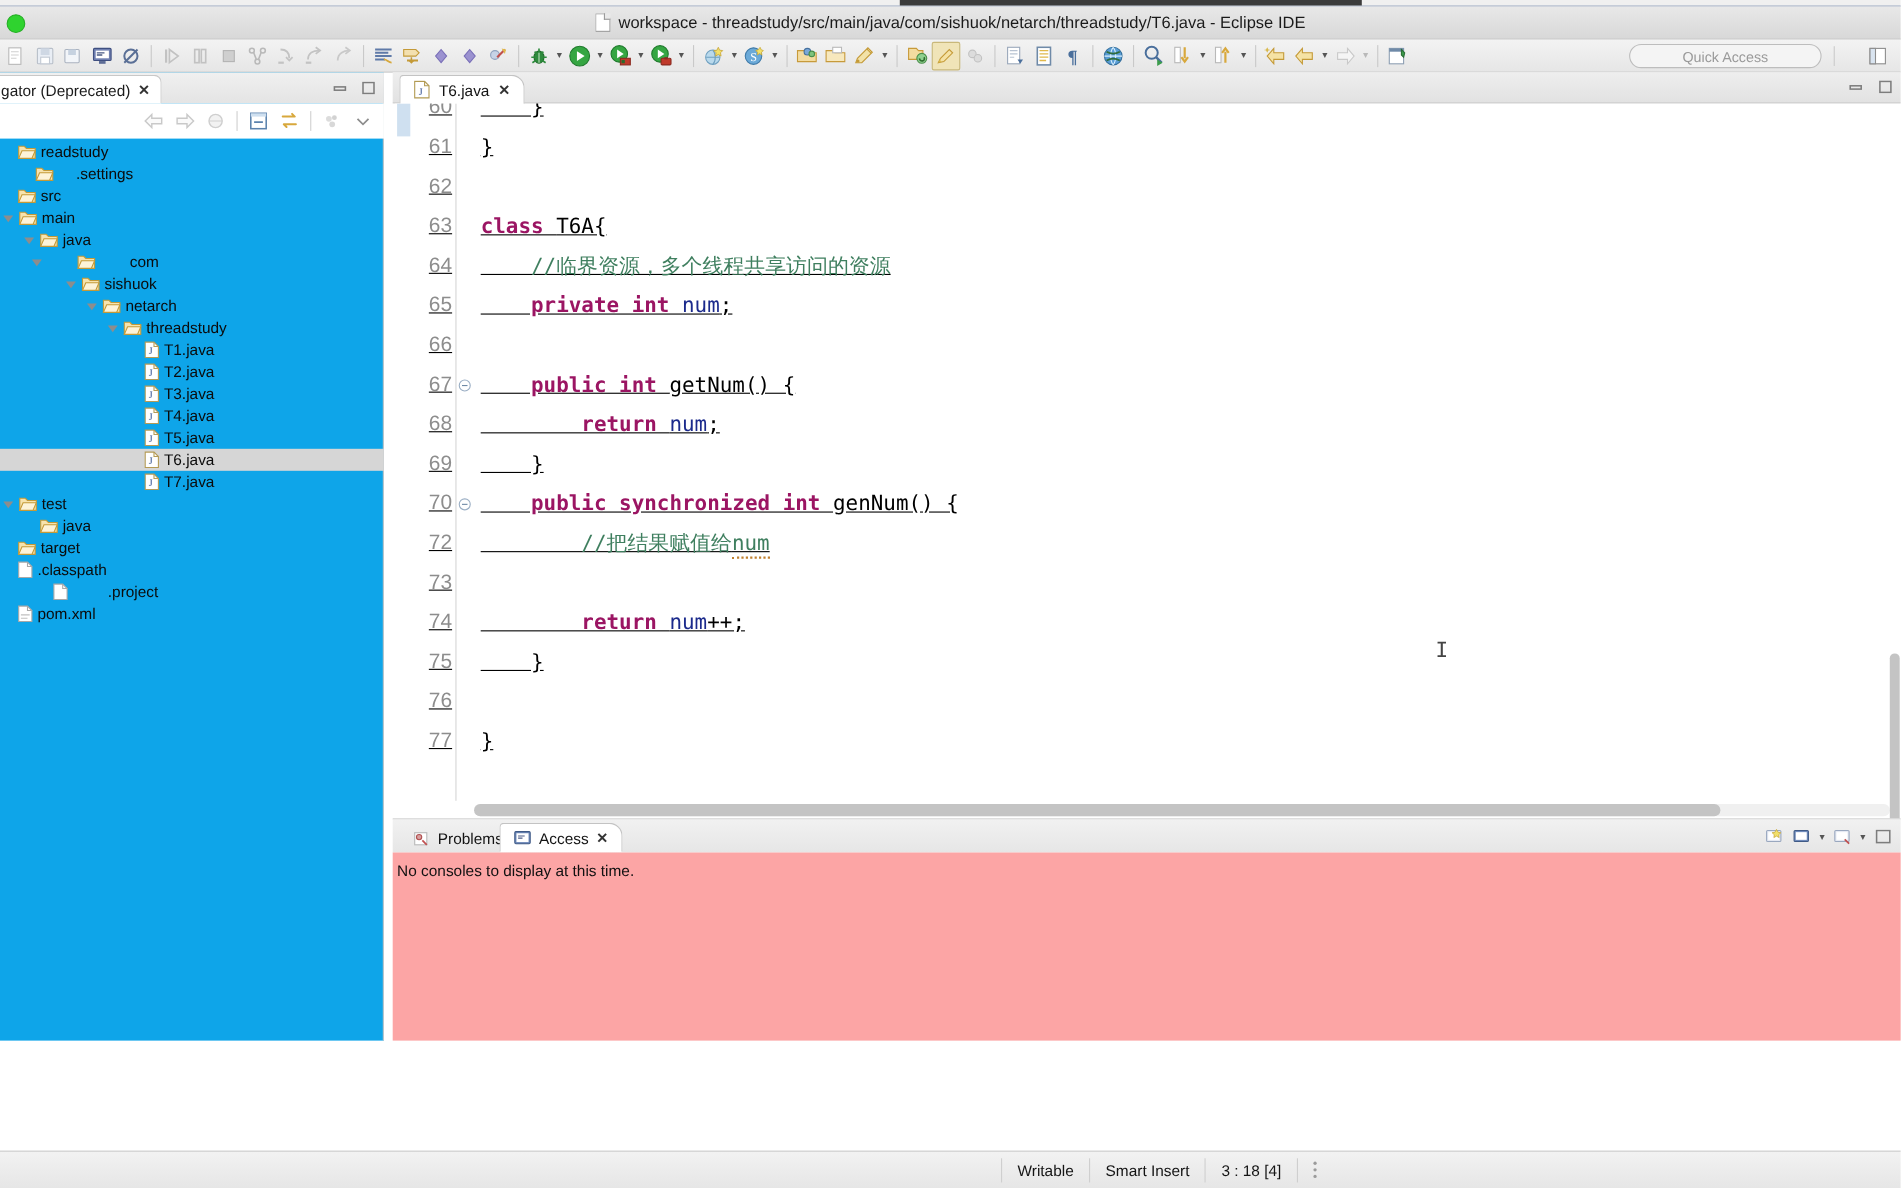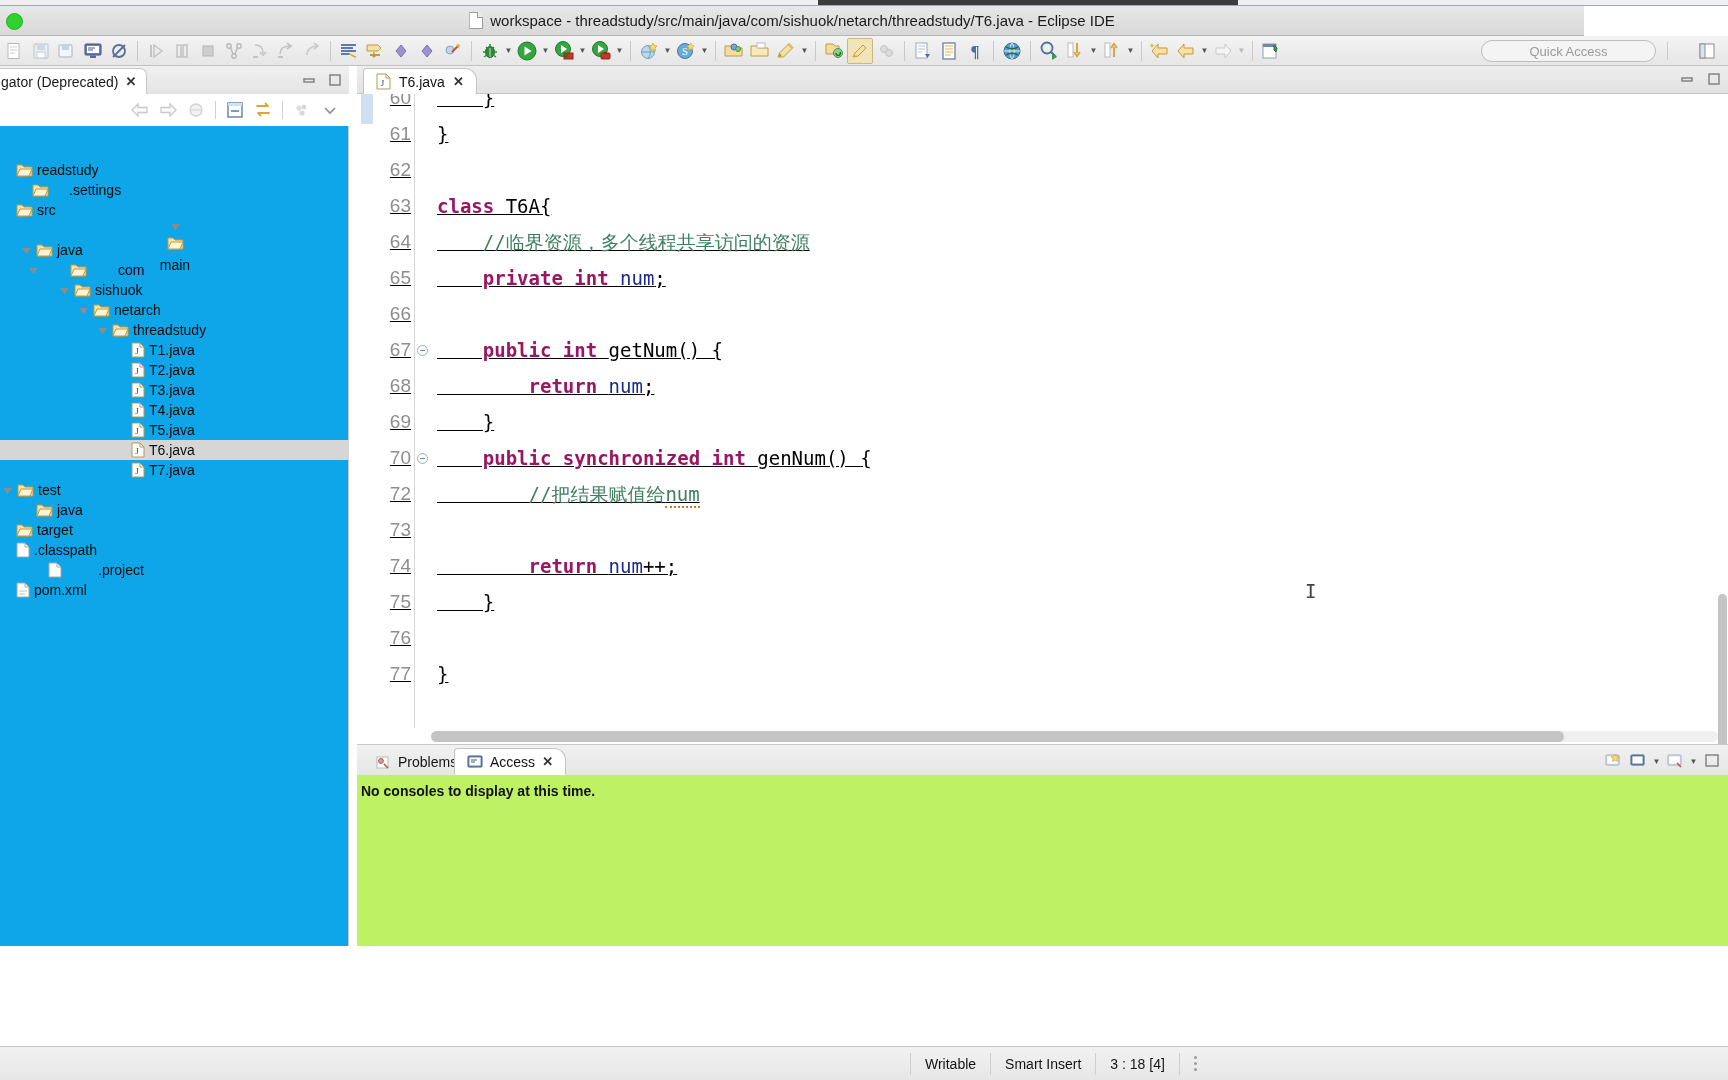--- a/index.html
+++ b/index.html
@@ -13,21 +13,21 @@
 
   
   .topstrip {
     position: absolute; left: 0; top: 0; width: 1728px; height: 6px;
     background: #f0f0f0; border-bottom: 1px solid #9aa8c0;
   }
   .topstrip .dark { position:absolute; left:818px; top:0; width:420px; height:5px; background:#3c3c3c; }
 
   
   .titlebar {
-    position: absolute; left: 0; top: 6px; width: 1584px; height: 30px;
+    position: absolute; left: 0; top: 6px; width: 1728px; height: 30px;
     background: linear-gradient(#e8e8e8, #d8d8d8);
     border-bottom: 1px solid #b5b5b5;
     display: flex; align-items: center; justify-content: center;
   }
   .titlebar .greendot {
     position: absolute; left: 6px; top: 7px; width: 17px; height: 17px;
     border-radius: 50%; background: #2fd32f; border: 1px solid #24b024;
   }
   .title-wrap { display: flex; align-items: center; gap: 7px; }
   .doc-ico { width: 14px; height: 17px; position: relative; display:inline-block; }
@@ -97,21 +97,21 @@
   .mm-btn { width:20px; height:18px; display:flex; align-items:center; justify-content:center; }
 
   .view-toolbar {
     position: absolute; left: 0; top: 28px; width: 349px; height: 32px;
     display: flex; align-items: center; justify-content: flex-end; padding-right: 6px; gap: 2px;
     background: #ffffff;
   }
   .vt-btn { width: 26px; height: 26px; display:flex; align-items:center; justify-content:center; }
   .vt-sep { width:1px; height:18px; background:#d0d0d0; margin:0 4px; }
 
-  .tree { position: absolute; left: 0; top: 62px; width: 349px; bottom: 0; overflow: hidden; margin-top: 32px; }
+  .tree { position: absolute; left: 0; top: 62px; width: 349px; bottom: 0; overflow: hidden; }
   .trow {
     height: 20px; display: flex; align-items: center; gap: 4px;
     font-size: 14px; color: #0b0b0b; white-space: nowrap;
   }
   .trow.sel { background: #d6d6d6; }
   .twist { width: 12px; height: 12px; display:flex; align-items:center; justify-content:center; flex:0 0 auto; }
   .twist svg { display:block; }
   .tlabel { line-height: 20px; }
 
   
@@ -179,21 +179,21 @@
     background: #ffffff; border-top: 1px solid #c8c8c8;
   }
   .bp-tabrow { position: absolute; left:0; top:0; width:100%; height:30px; background: linear-gradient(#f1f1f1,#e6e6e6); }
   .bp-tab {
     position: absolute; top: 3px; height: 27px; display: flex; align-items: center; gap: 7px;
     padding: 0 12px; font-size: 14px; color: #141414; white-space: nowrap;
   }
   .bp-tab.active { background:#fff; border:1px solid #c3c3c3; border-bottom:1px solid #fff; border-radius: 4px 12px 0 0; }
   .bp-tools { position:absolute; right:4px; top:3px; display:flex; align-items:center; gap:1px; }
   .bpt-btn { width:24px; height:24px; display:flex; align-items:center; justify-content:center; }
-  .bp-content { position:absolute; left:0; top:30px; right:0; bottom:0; background:#bef264;font-weight:bold; }
+  .bp-content { position:absolute; left:0; top:30px; right:0; bottom:0; background:#fca5a5; }
   .bp-msg { position:absolute; left:4px; top:8px; font-size:14px; color:#111; }
 
   
   .statusbar {
     position: absolute; left: 0; bottom: 0; width: 1728px; height: 34px;
     background: linear-gradient(#f2f2f2,#e6e6e6); border-top: 1px solid #c7c7c7;
     display: flex; align-items: center;
   }
   .sb-cell { height: 34px; display: flex; align-items: center; font-size: 14px; color: #141414; padding: 0 14px; }
   .sb-div { width: 1px; height: 22px; background: #cfcfcf; }
@@ -621,21 +621,21 @@
       <div class="trow" style="padding-left: 0px;">
         <span class="twist"></span>
         <span style="display: flex; align-items: center;">
           <svg width="17" height="15" viewBox="0 0 17 15">
             <path d="M1 13V2h5l2 2h8v9z" fill="#f7e3ad" stroke="#c49a38" stroke-width="1"></path>
             <path d="M1 13l3-7h12l-3 7z" fill="#fdf3d8" stroke="#c49a38" stroke-width="1"></path>
           </svg>
         </span>
         <span class="tlabel">src</span>
       </div>
-      <div class="trow" style="padding-left: 1px; flex-direction: column;">
+      <div class="trow" style="padding-left: 1px;">
         <span class="twist">
           <svg width="11" height="11" viewBox="0 0 11 11">
             <path d="M1 3h9L5.5 9z" fill="#8d8d8d"></path>
           </svg>
         </span>
         <span style="display: flex; align-items: center;">
           <svg width="17" height="15" viewBox="0 0 17 15">
             <path d="M1 13V2h5l2 2h8v9z" fill="#f7e3ad" stroke="#c49a38" stroke-width="1"></path>
             <path d="M1 13l3-7h12l-3 7z" fill="#fdf3d8" stroke="#c49a38" stroke-width="1"></path>
           </svg>

